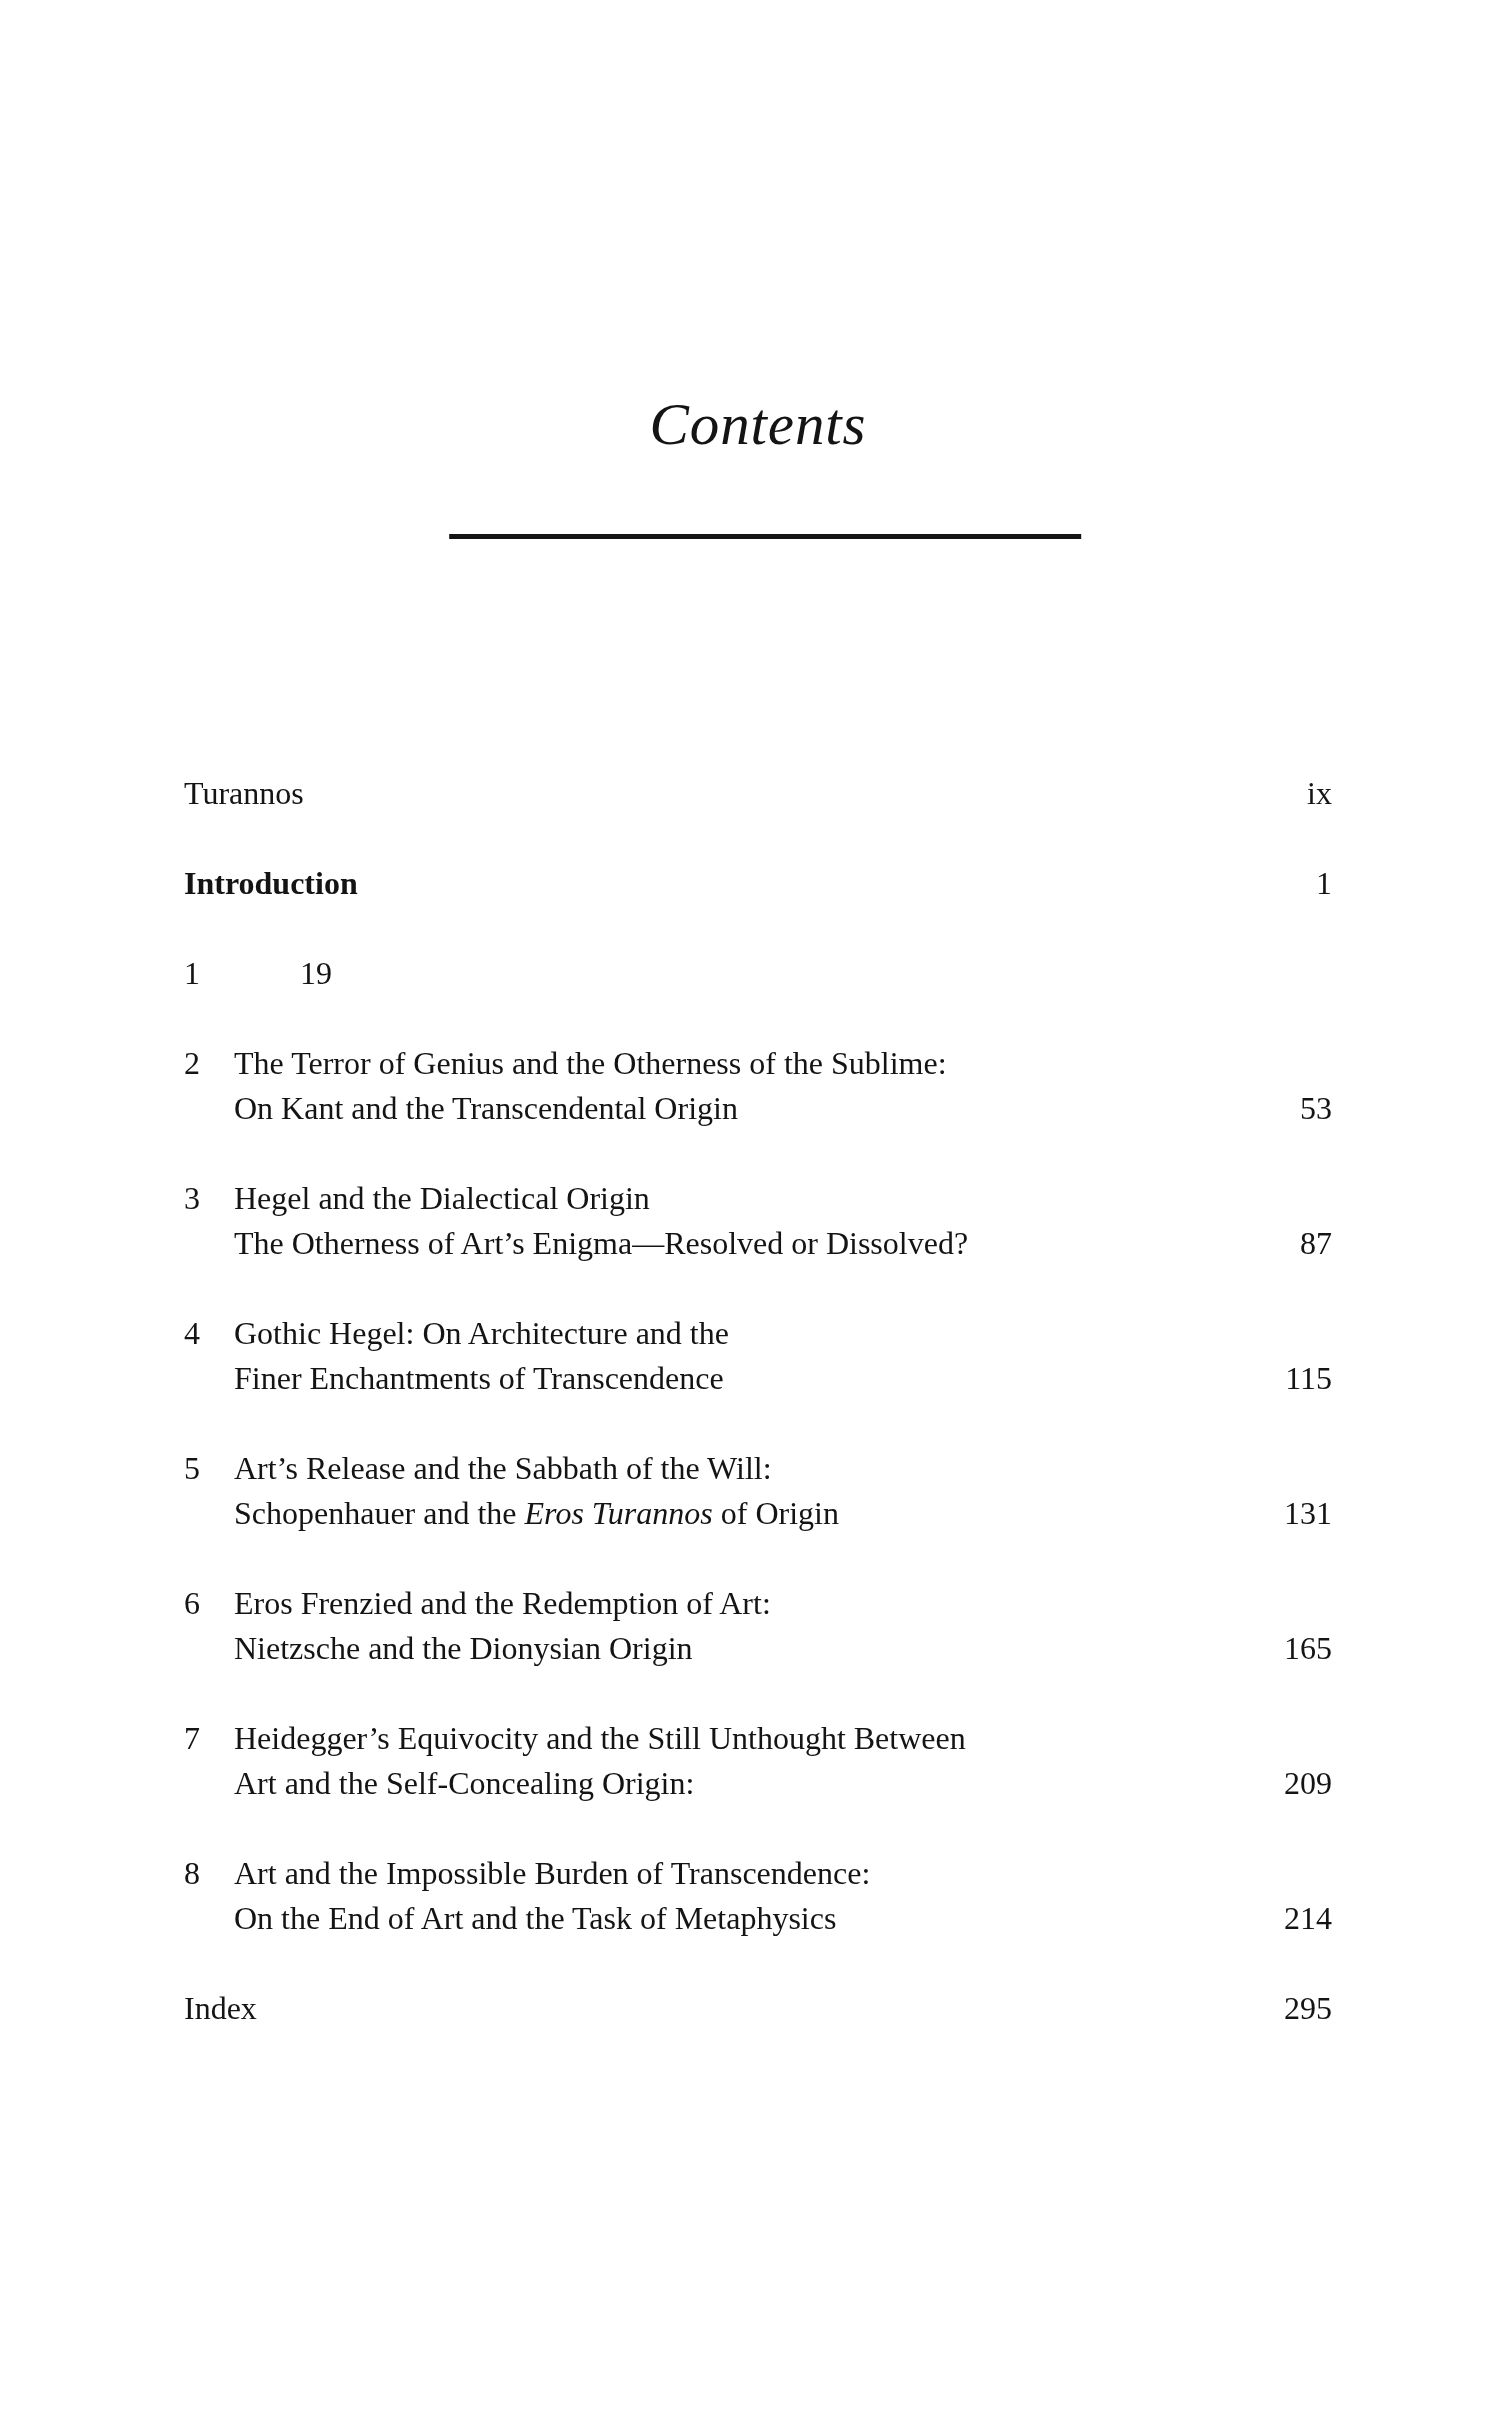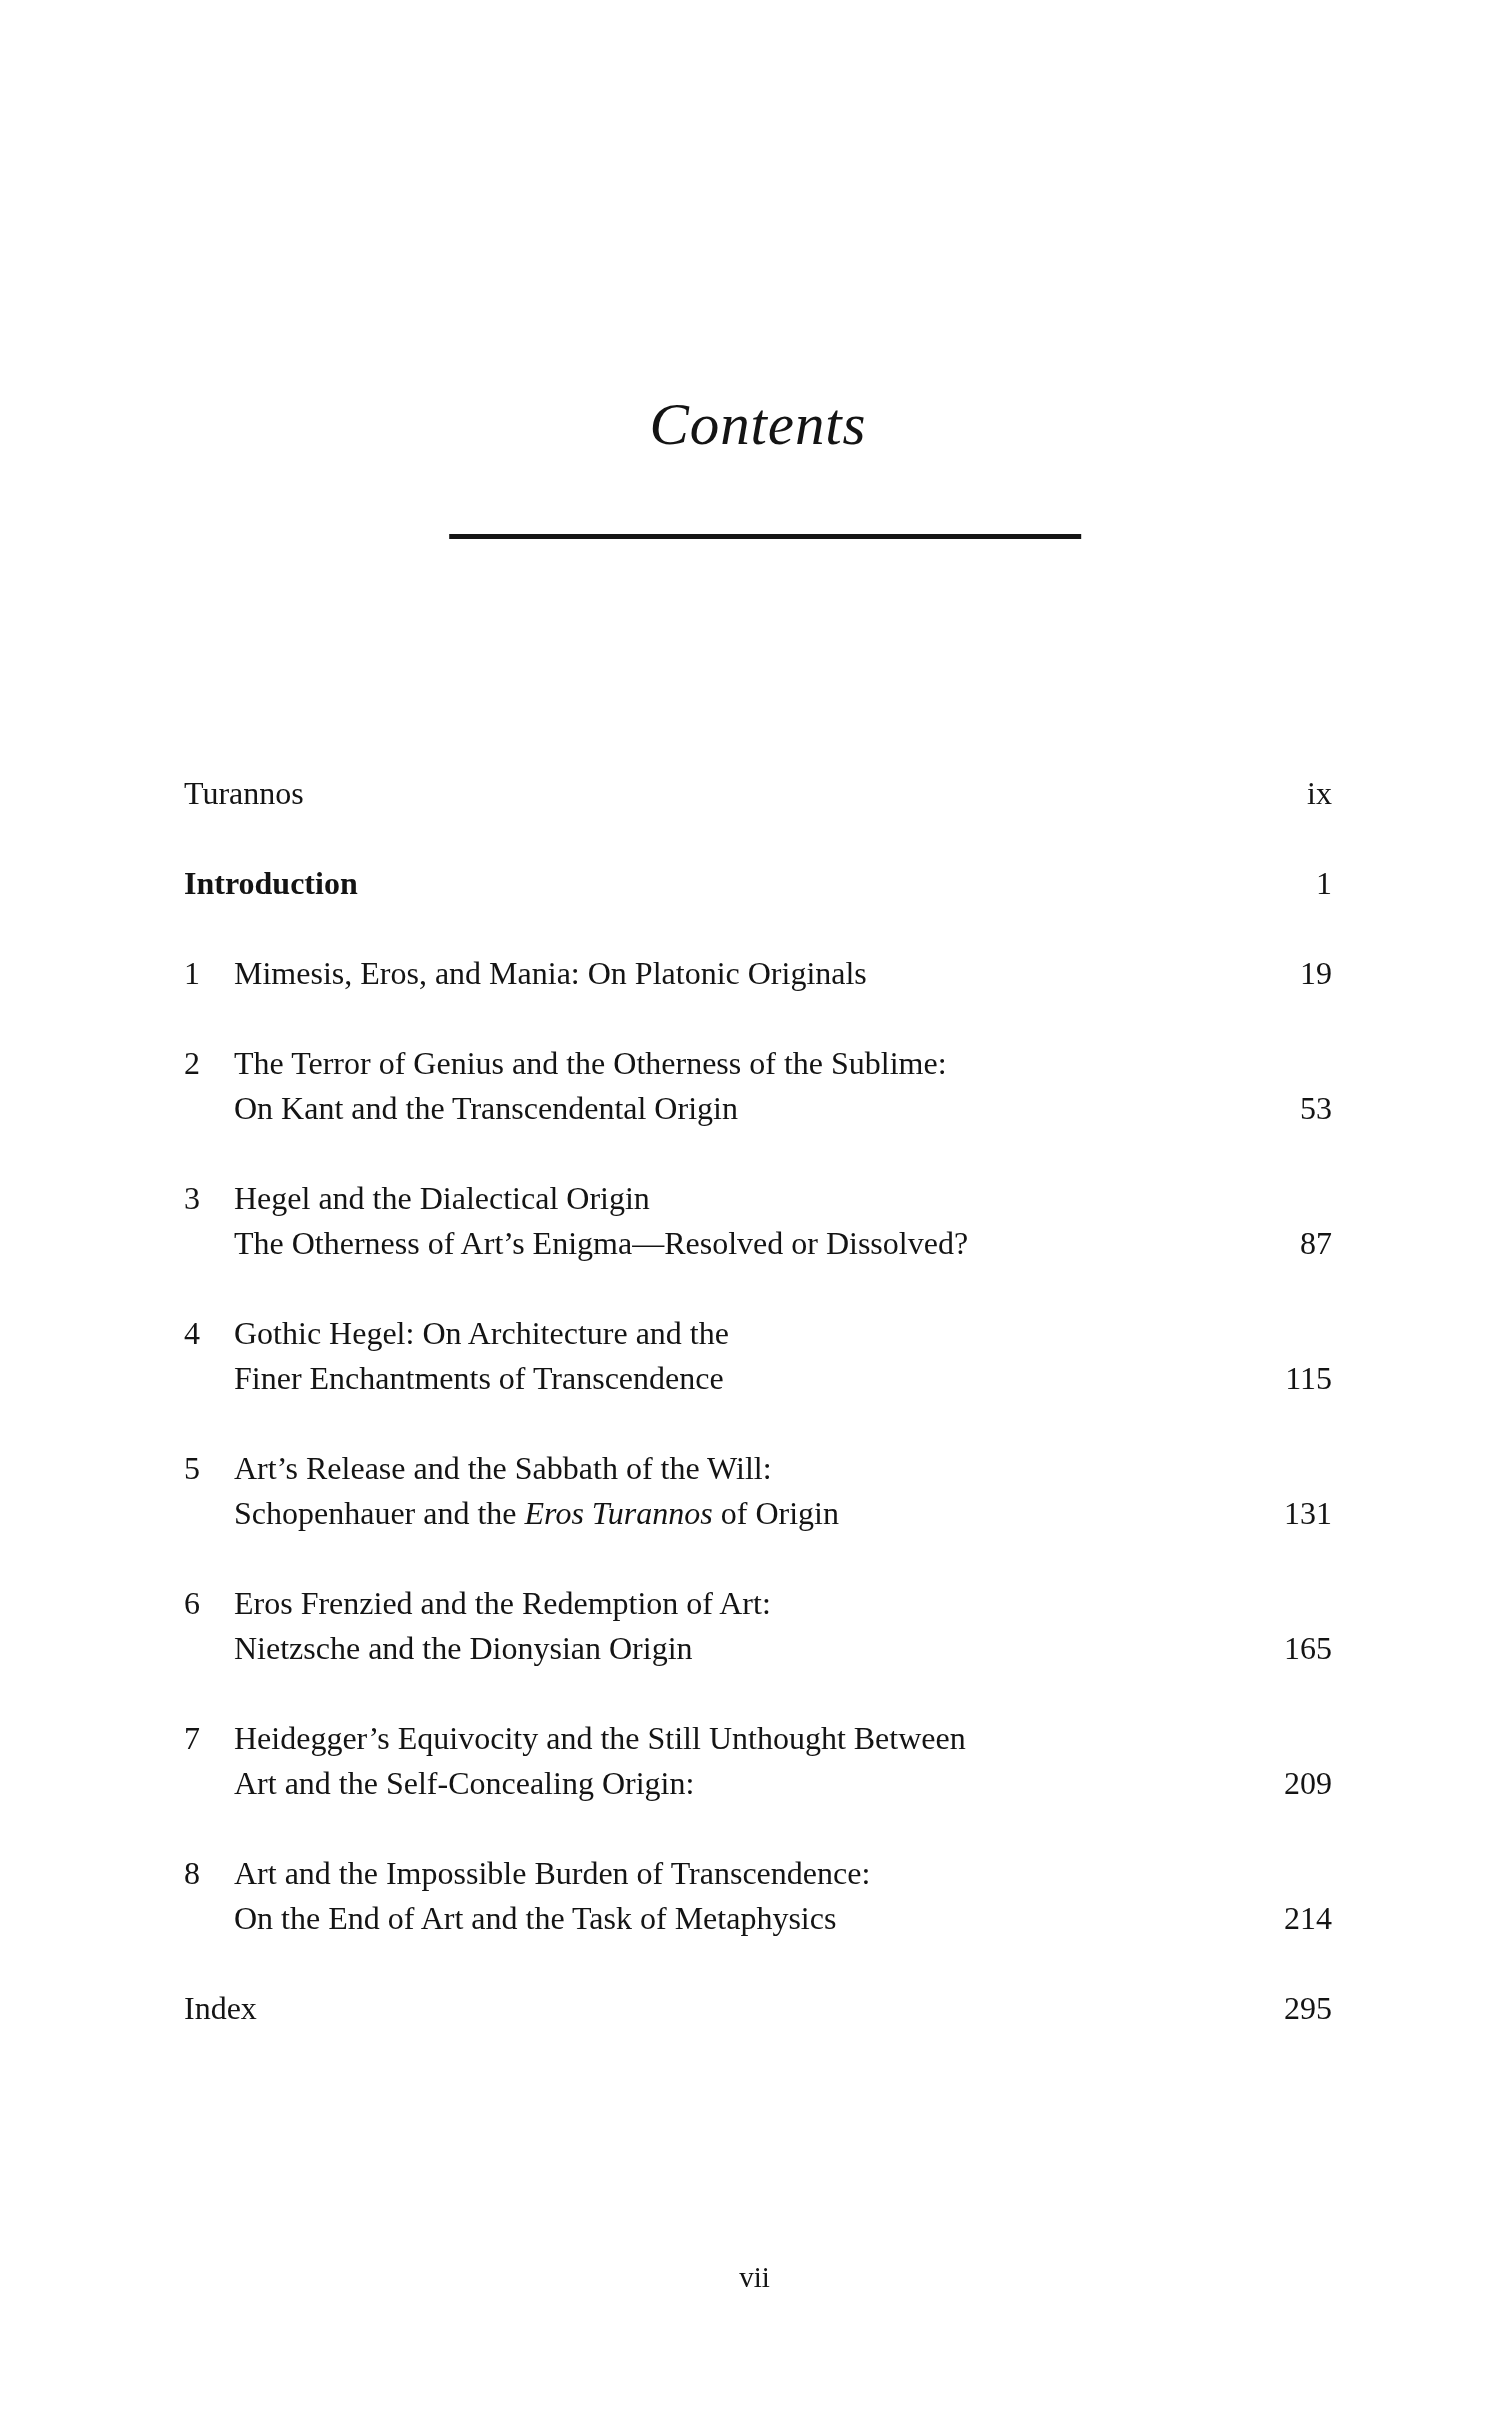--- a/index.html
+++ b/index.html
@@ -35,23 +35,20 @@
       </div>
       <div class="row">
         <div class="num"></div>
         <div class="txt" style="margin-left: -50px; font-weight: bold;">
           <div class="line"><span>Introduction</span></div>
         </div>
         <div class="pg">1</div>
       </div>
       <div class="row">
         <div class="num">1</div>
-        <div class="txt">
-          <div class="line"><span>Mimesis, Eros, and Mania: On Platonic Originals</span></div>
-        </div>
         <div class="pg">19</div>
       </div>
       <div class="row">
         <div class="num">2</div>
         <div class="txt">
           <div class="line"><span>The Terror of Genius and the Otherness of the Sublime:</span></div>
           <div class="line"><span>On Kant and the Transcendental Origin</span></div>
         </div>
         <div class="pg">53</div>
       </div>
@@ -104,15 +101,14 @@
         <div class="pg">214</div>
       </div>
       <div class="row">
         <div class="num"></div>
         <div class="txt" style="margin-left: -50px;">
           <div class="line"><span>Index</span></div>
         </div>
         <div class="pg">295</div>
       </div>
     </div>
-  <div class="folio">vii</div>
 </div>
 
 
 </body></html>

